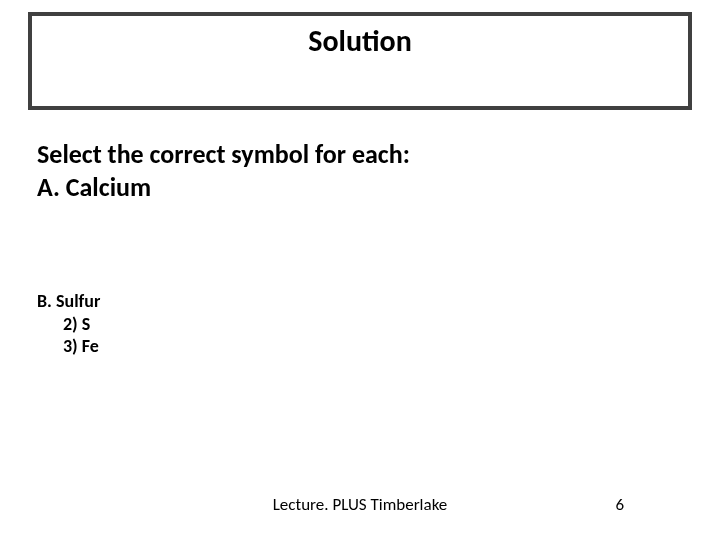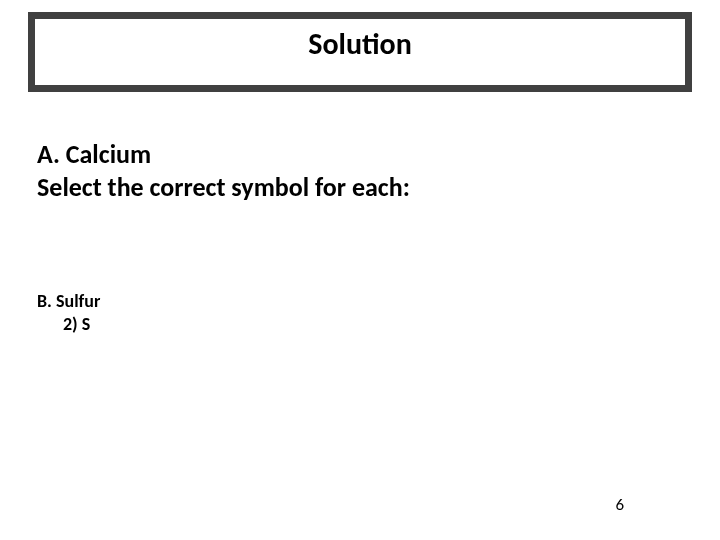--- a/index.html
+++ b/index.html
@@ -16,22 +16,22 @@
     position: relative;
     width: 720px;
     height: 540px;
     box-sizing: border-box;
   }
   .title-box {
     position: absolute;
     left: 28px;
     top: 12px;
     width: 664px;
-    height: 80px;
-    border: 7px solid #404040;
+    height: 98px;
+    border: 4px solid #404040;
     box-sizing: border-box;
     display: flex;
     align-items: flex-start;
     justify-content: center;
     padding-top: 6px;
   }
   .title-text {
     font-size: 30px;
     font-weight: 700;
     color: #000;
@@ -79,24 +79,26 @@
 </head>
 <body>
 
 <div class="slide">
 
   <div class="title-box">
     <span class="title-text">Solution</span>
   </div>
 
   <div class="body-1">
+    <div>Select the correct symbol for each:</div>
     <div>A. Calcium</div>
-    <div>Select the correct symbol for each:</div>
   </div>
 
   <div class="body-2">
     <div>B. Sulfur</div>
     <div class="indent">2)  S</div>
+    <div class="indent2">3) Fe</div>
   </div>
 
+  <div class="footer-center">Lecture. PLUS  Timberlake</div>
   <div class="footer-right">6</div>
 
 </div>
 
 </body></html>

